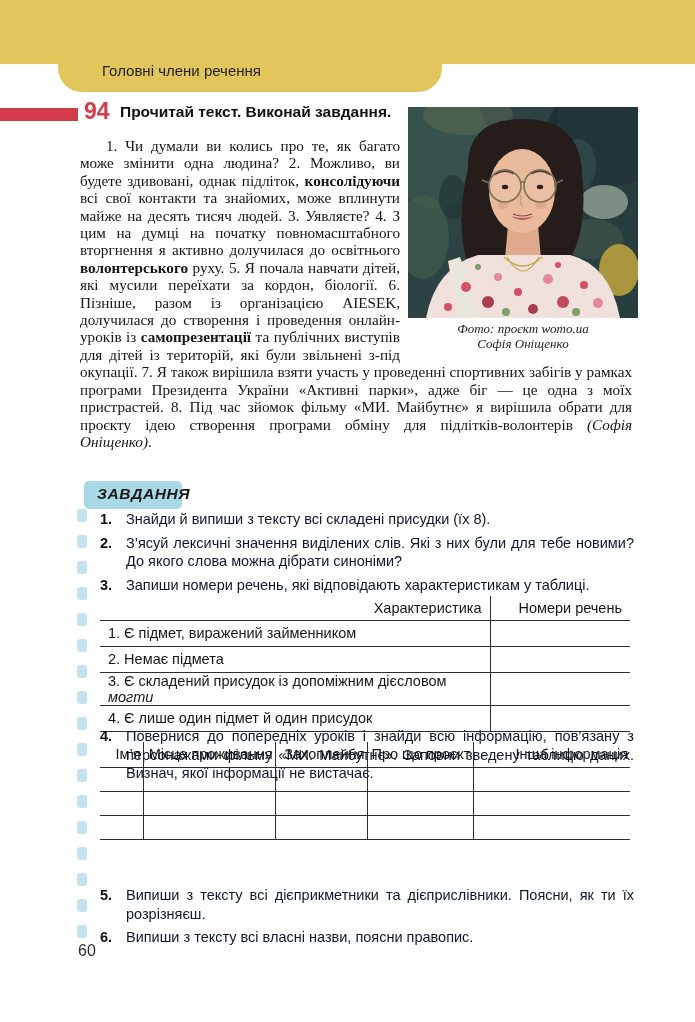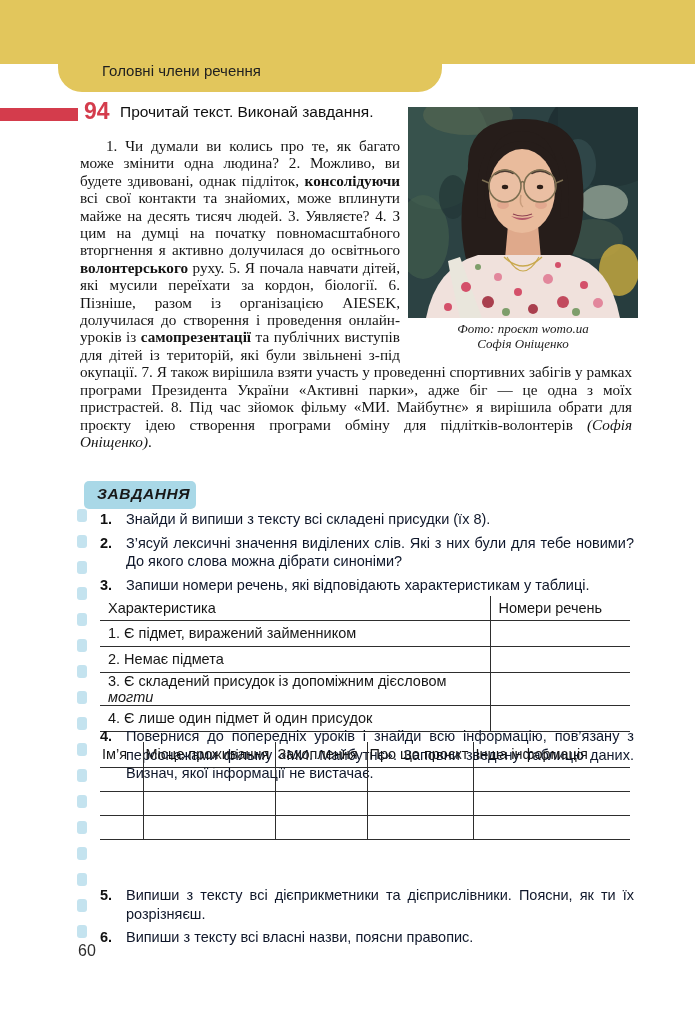--- a/index.html
+++ b/index.html
@@ -9,49 +9,49 @@
     font-family:"Liberation Sans", sans-serif; overflow:hidden;
   }
   
   .band { position:absolute; top:0; left:0; width:695px; height:64px; background:#e2c65c; }
   .band-tab { position:absolute; top:0; left:58px; width:384px; height:92px; background:#e2c65c;
     border-radius:0 0 24px 24px; }
   .chapter { position:absolute; top:62px; left:102px; font-size:15px; color:#1f1f1f; }
   
   .red-bar { position:absolute; top:108px; left:0; width:78px; height:13px; background:#d43c4c; }
   .ex-num { position:absolute; top:98px; left:84px; color:#d43c4c; font-weight:bold; font-size:23px; }
-  .ex-instr { position:absolute; top:103px; left:120px; font-weight:normal; font-size:15.5px; color:#101010; }
+  .ex-instr { position:absolute; top:103px; left:120px; font-weight:bold; font-size:15.5px; color:#101010; }
   
   .photo-block { position:absolute; top:107px; left:408px; width:230px; }
   .photo { display:block; width:230px; height:211px; }
   .caption { text-align:center; font-family:"Liberation Serif", serif; font-style:italic;
     font-size:13px; line-height:14.5px; margin-top:4px; color:#1c1c1c; }
   
   .body-text { position:absolute; top:137px; left:80px; width:552px;
     font-family:"Liberation Serif", serif; font-size:15.2px; line-height:17.4px;
     text-align:justify; color:#141414; text-indent:26px; }
   .body-text .b { font-weight:bold; }
   .body-text .i { font-style:italic; }
   .float-spacer { float:right; width:232px; height:222px; }
   
-  .zavd { position:absolute; left:84px; top:481px; width:112px; height:28px; background:#a9d8e7;
+  .zavd { position:absolute; left:84px; top:481px; width:98px; height:28px; background:#a9d8e7;
     border-radius:5px; padding:4px 0 0 13px; font-weight:bold; font-style:italic;
     font-size:15.5px; letter-spacing:0.6px; color:#181818; }
   .rail-sq { position:absolute; left:77px; width:10px; height:13px; border-radius:3px; background:#c4e3ef; }
   .tasks { position:absolute; left:100px; width:534px; }
   .tasks-a { top:510px; } .tasks-b { top:727px; } .tasks-c { top:886px; }
   .task { display:flex; margin-bottom:5px; }
   .task-num { font-weight:bold; width:26px; flex:none; font-size:14.5px; line-height:18.6px; color:#111; }
   .task-text { font-size:14.5px; line-height:18.6px; text-align:justify; color:#0f172a; }
   
   .tbl { position:absolute; left:100px; border-collapse:collapse; font-size:14.5px; color:#161616;
     table-layout:fixed; }
   .tbl td { border-bottom:1.4px solid #2e2e2e; padding:0 8px; vertical-align:middle; }
   .vdiv { border-left:1.4px solid #2e2e2e; }
-  .c-head { text-align:left; }
+  .c-head { text-align:right; }
   .tbl1 { top:596px; width:530px; }
   .tbl1 .thead td { height:24px; }
   .tbl1 .r td { height:26px; }
   .tbl1 .i { font-style:italic; }
   .tbl2 { top:742px; width:530px; }
   .tbl2 .thead td { height:25px; padding:0 2px; }
   .tbl2 .r td { height:24px; }
   .pagenum { position:absolute; left:78px; top:942px; font-size:16px; color:#2e2e2e; }
 </style>
 </head>

